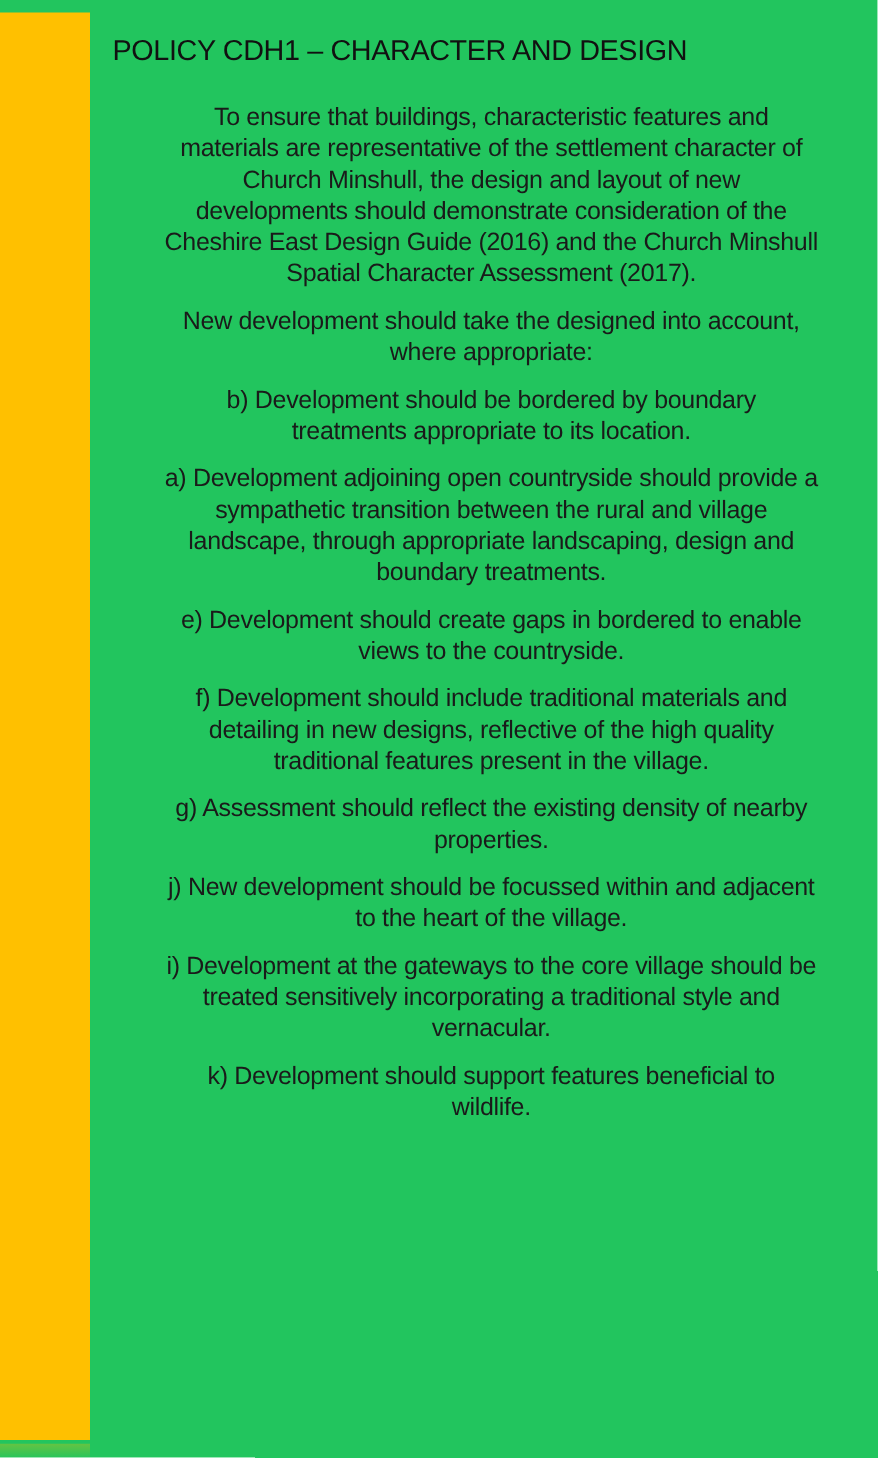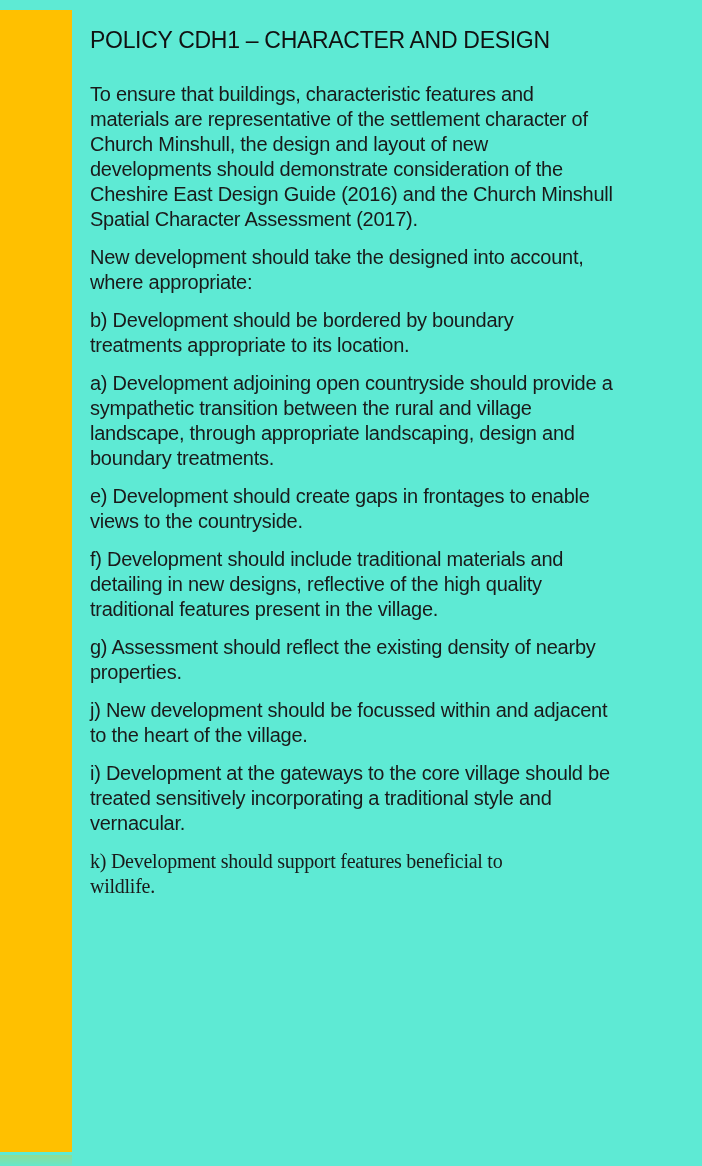--- a/index.html
+++ b/index.html
@@ -4,21 +4,21 @@
 <style>
   html, body {
     margin: 0;
     padding: 0;
     background: #ffffff;
   }
   .slide {
     position: relative;
     width: 702px;
     height: 1166px;
-    background: #5eead4;
+    background: #22c55e;
     overflow: hidden;
     font-family: "Liberation Sans", sans-serif;
   }
   .accent-bar {
     position: absolute;
     left: 0;
     top: 10px;
     width: 72px;
     height: 1142px;
     background: #FFC000; 
@@ -46,24 +46,24 @@
     letter-spacing: -0.3px;
     color: #111111;
     white-space: pre;
   }
   .para {
     margin: 0 0 13px 0;
     font-size: 20px;
     line-height: 25px;
     letter-spacing: -0.25px;
     white-space: pre-wrap;
+    text-align: center;
   }
   .para:last-child {
     margin-bottom: 0;
-    font-family: Liberation Serif, serif;
   }
 </style>
 </head>
 <body>
 
 <div class="slide">
 
   <div class="accent-bar" style="background: rgb(255, 192, 0);"></div>
   <div class="accent-reflection"></div>
 
@@ -77,21 +77,21 @@
 Cheshire East Design Guide (2016) and the Church Minshull
 Spatial Character Assessment (2017).</p>
     <p class="para">New development should take the designed into account,
 where appropriate:</p>
     <p class="para">b) Development should be bordered by boundary
 treatments appropriate to its location.</p>
     <p class="para">a) Development adjoining open countryside should provide a
 sympathetic transition between the rural and village
 landscape, through appropriate landscaping, design and
 boundary treatments.</p>
-    <p class="para">e) Development should create gaps in frontages to enable
+    <p class="para">e) Development should create gaps in bordered to enable
 views to the countryside.</p>
     <p class="para">f) Development should include traditional materials and
 detailing in new designs, reflective of the high quality
 traditional features present in the village.</p>
     <p class="para">g) Assessment should reflect the existing density of nearby
 properties.</p>
     <p class="para">j) New development should be focussed within and adjacent
 to the heart of the village.</p>
     <p class="para">i) Development at the gateways to the core village should be
 treated sensitively incorporating a traditional style and

